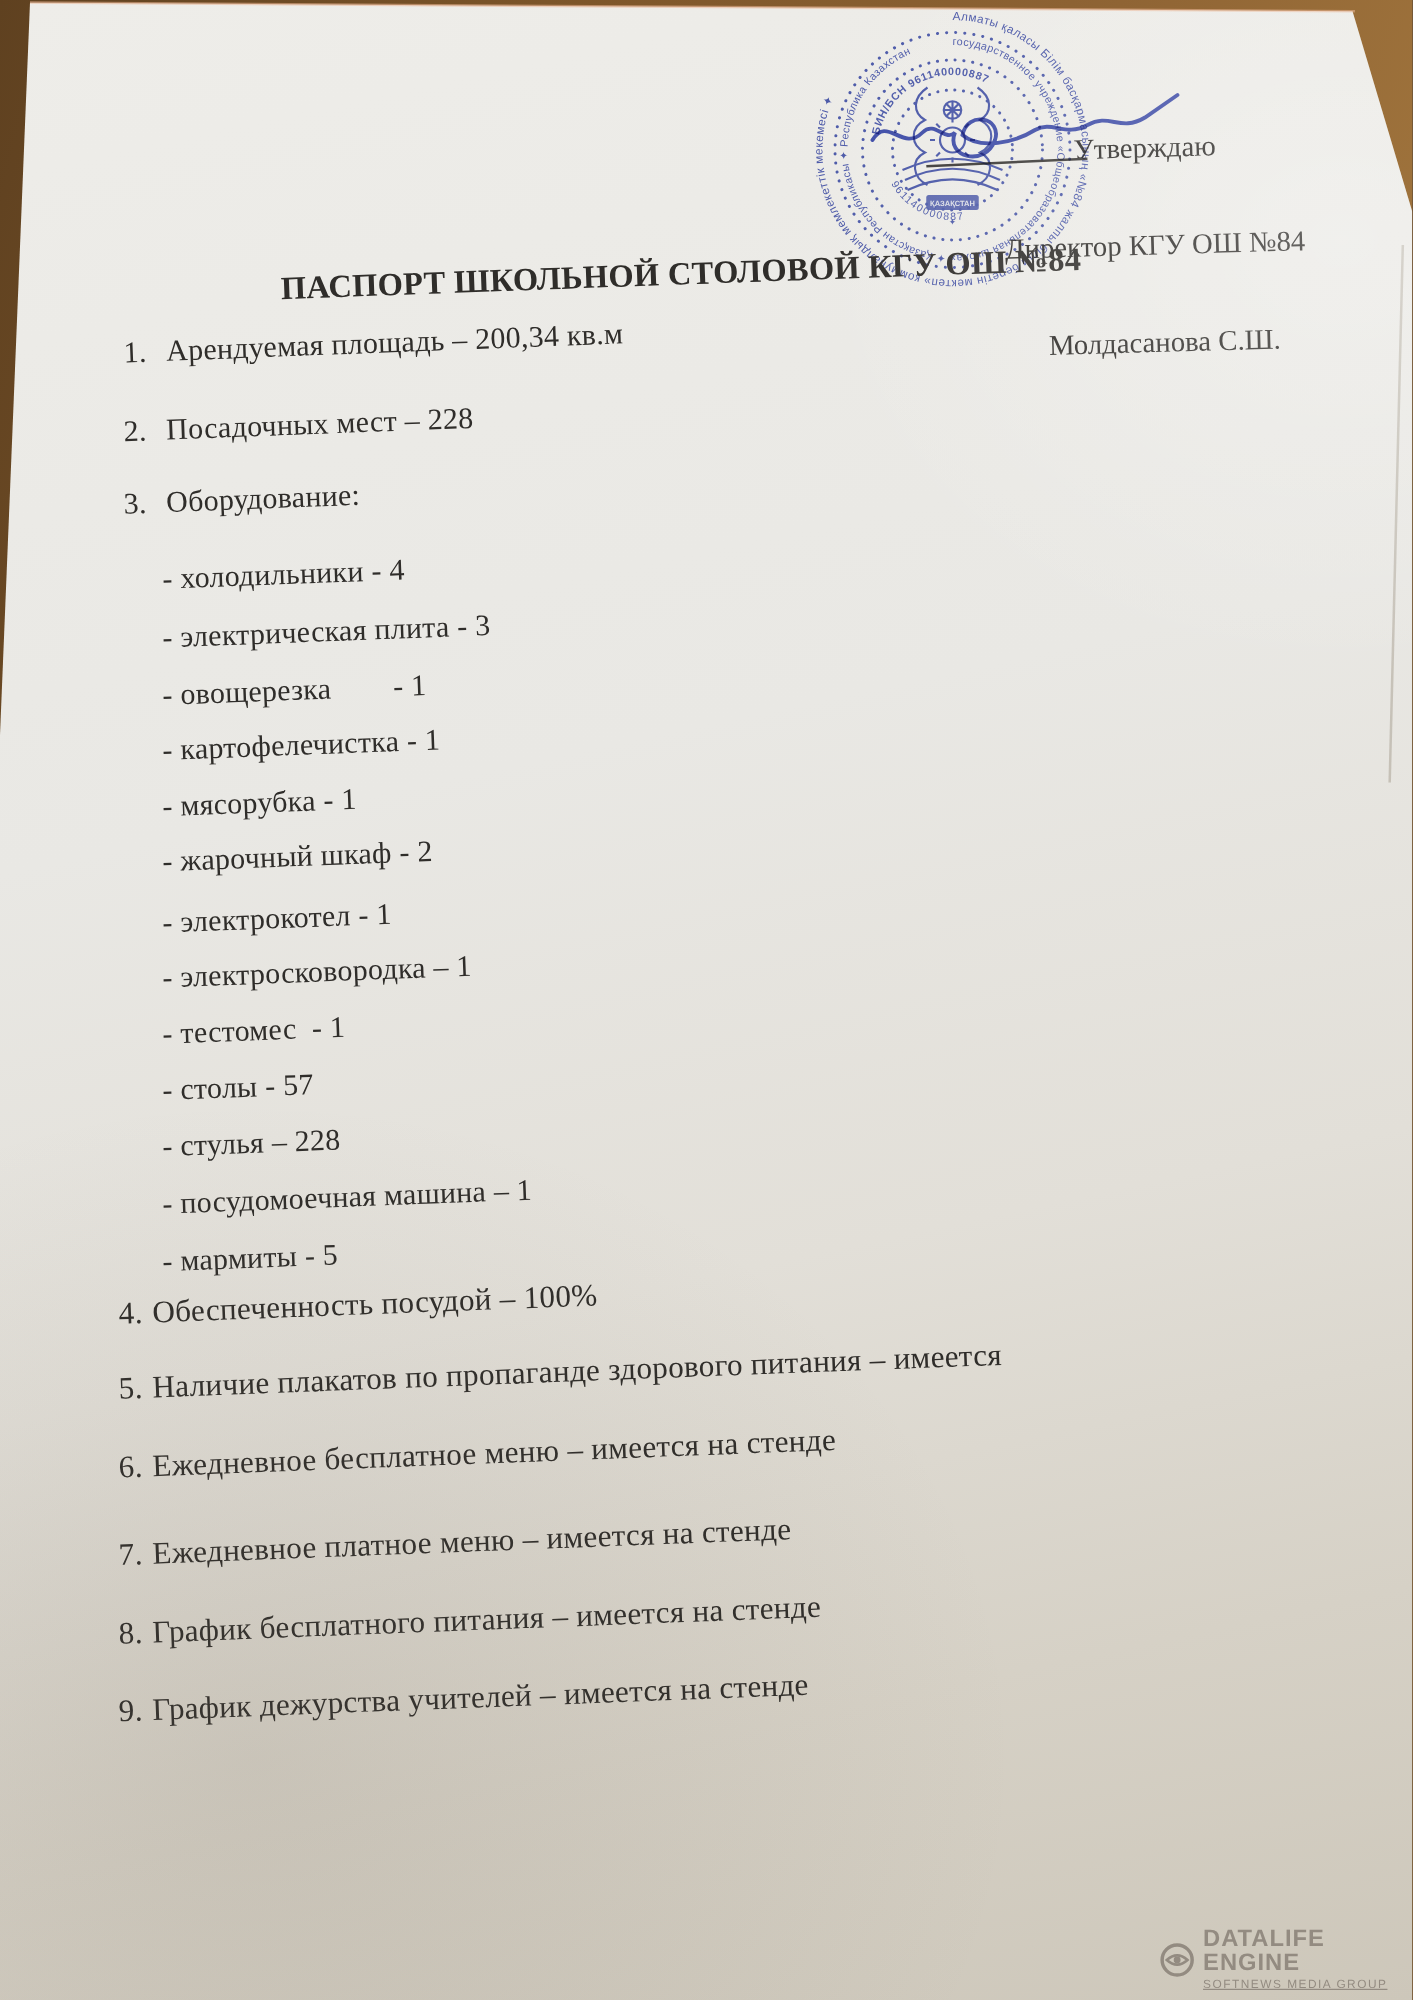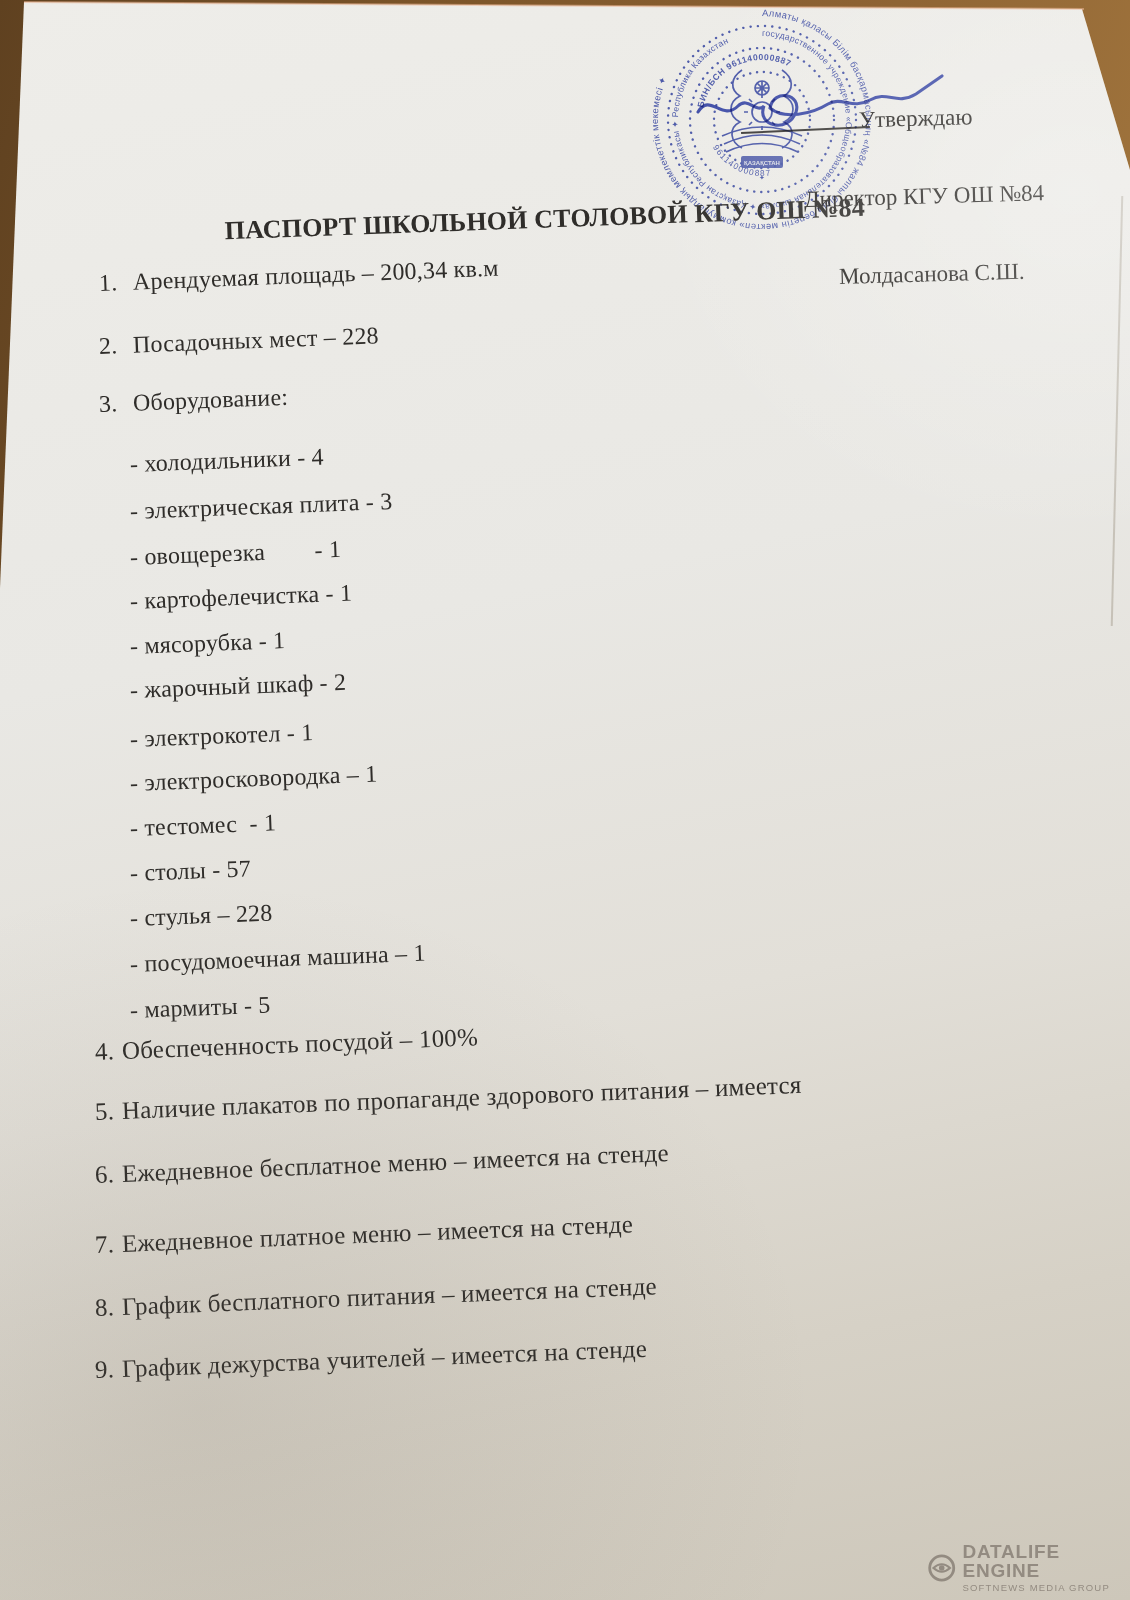--- a/index.html
+++ b/index.html
@@ -32,21 +32,21 @@
   .sig-line{position:absolute;left:741px;top:129px;width:129px;height:2px;background:#3c3a37;
     transform:rotate(-2.6deg);}
   #stamp{position:absolute;left:646px;top:4px;width:232px;height:232px;
     mix-blend-mode:multiply;opacity:.92;}
   #signature{position:absolute;left:692px;top:62px;width:262px;height:82px;
     mix-blend-mode:multiply;opacity:.95;}
   .stamp-text{font-family:"Liberation Sans", sans-serif;fill:#4353b4;}
   #watermark{position:absolute;left:926px;top:1542px;display:flex;align-items:center;gap:5px;
     color:#8d857b;font-family:"Liberation Sans", sans-serif;opacity:.9;}
   #watermark .wm-name{font-size:19px;font-weight:bold;letter-spacing:.8px;line-height:19px;}
-  #watermark .wm-sub{font-size:9.5px;letter-spacing:1.2px;margin-top:2px;}
+  #watermark .wm-sub{font-size:9.5px;letter-spacing:1.2px;margin-top:2px;text-decoration:underline;}
 </style>
 </head>
 <body>
 
 <div id="scene">
   <div id="paper"></div>
   <div class="edge-hl"></div>
   <div class="right-crease"></div>
 
   <div class="approval">

